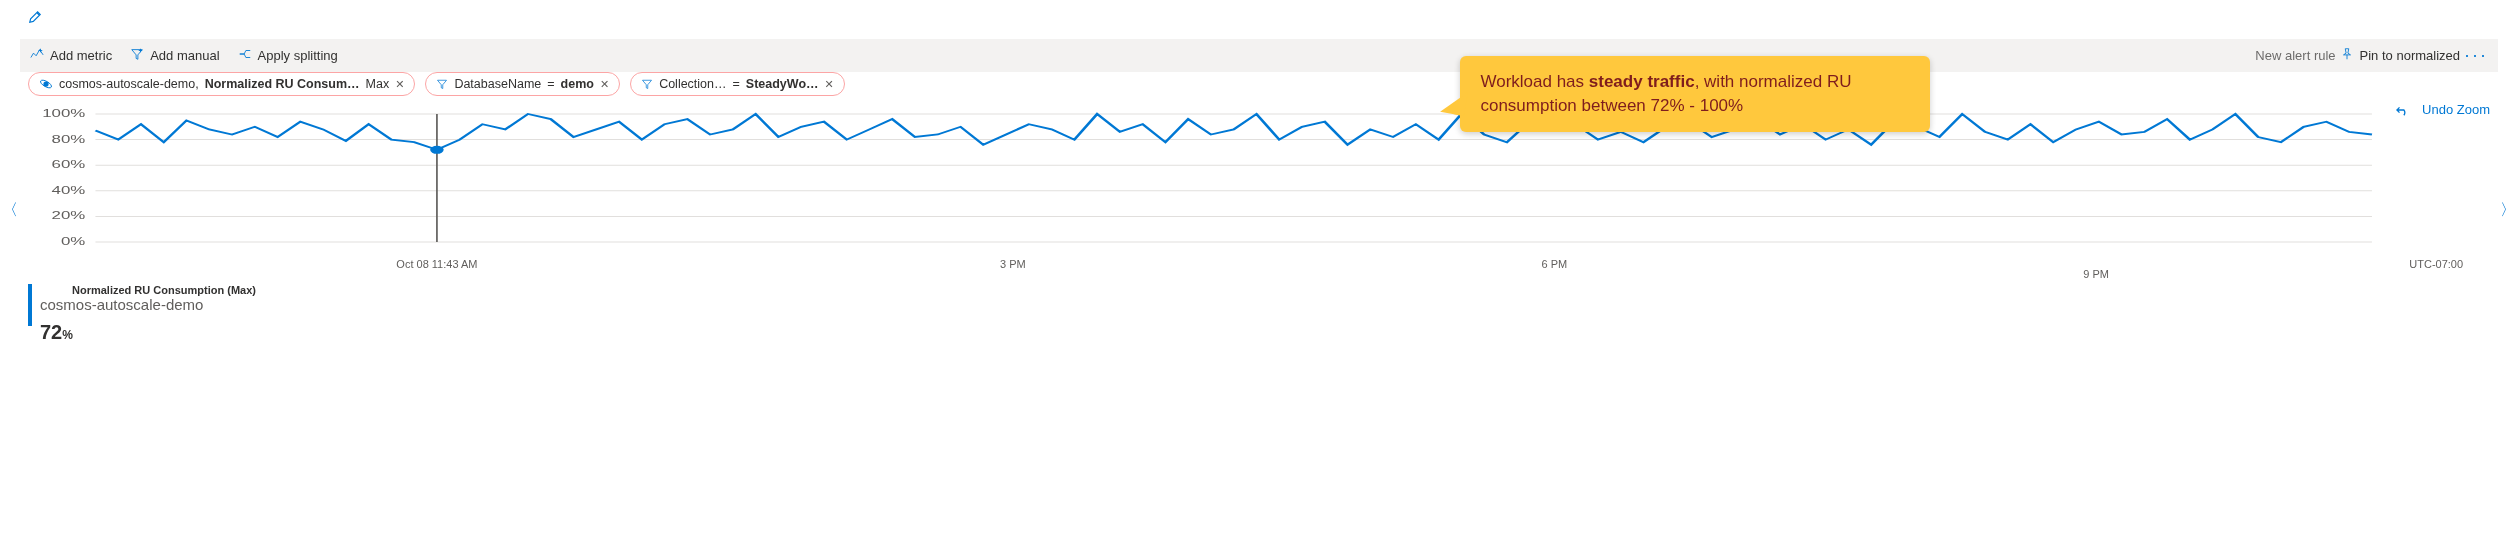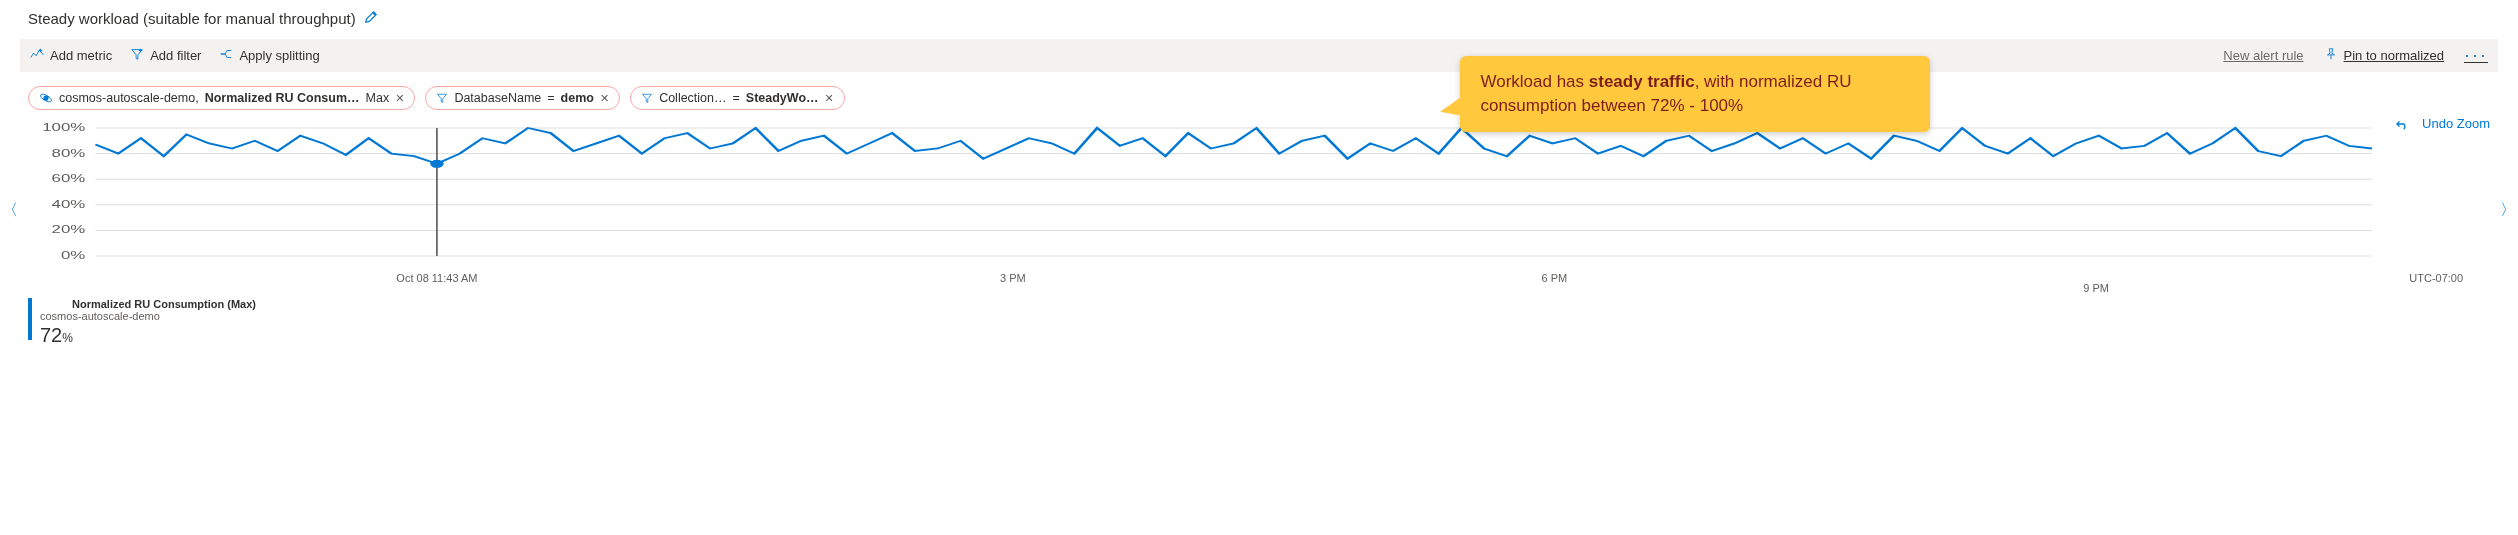--- a/index.html
+++ b/index.html
@@ -1,58 +1,57 @@
 <!DOCTYPE html>
 <html><head>
 <meta charset="utf-8">
 <style>
   * { box-sizing: border-box; margin: 0; padding: 0; }
   body { font-family: "Segoe UI", Arial, sans-serif; font-size: 13px; color: #323130; background: #fff; padding: 10px 0; }
   .outer { position: relative; padding: 0 20px; }
   .title-row { display: flex; align-items: center; gap: 8px; margin-bottom: 12px; margin-left: 8px; }
   .title { font-size: 15px; font-weight: 400; }
   .edit-icon { color: #0078d4; cursor: pointer; }
-  .toolbar { display: flex; align-items: center; background: #f3f2f1; padding: 6px 10px; margin-bottom: 14px; }
+  .toolbar { display: flex; align-items: center; background: #f3f2f1; padding: 6px 10px; }
   .toolbar-left { display: flex; gap: 18px; align-items: center; }
   .tool-item { display: flex; align-items: center; gap: 6px; cursor: pointer; color: #323130; }
   .tool-item .ico { color: #0078d4; }
-  .toolbar-right { margin-left: auto; display: flex; gap: 20px; align-items: center; text-decoration: underline; }
+  .toolbar-right { margin-left: auto; display: flex; gap: 4px; align-items: center; }
   .chips { display: flex; gap: 10px; margin-bottom: 10px; margin-left: 8px; flex-wrap: wrap; }
   .chip { display: flex; align-items: center; gap: 6px; border: 1px solid #fca5a5; border-radius: 14px; padding: 4px 10px; font-size: 12.5px; background: #fff; }
   .chip .chip-ico { color: #0078d4; display: inline-flex; }
   .chip .bold { font-weight: 600; }
   .chip .close { color: #605e5c; cursor: pointer; font-size: 11px; }
   .chart-area { position: relative; margin: 0 8px; }
   .undo { position: absolute; right: 0; top: -4px; color: #0078d4; cursor: pointer; display: flex; align-items: center; gap: 12px; font-size: 13px; }
   svg.chart { width: 100%; height: 150px; display: block; }
   .xaxis-row { position: relative; height: 18px; margin-top: 2px; font-size: 11px; color: #605e5c; }
   .xaxis-row span { position: absolute; transform: translateX(-50%); }
   .tz { position: absolute; right: 0; }
   .legend { display: flex; align-items: flex-start; gap: 8px; margin-top: 8px; margin-left: 8px; }
   .legend-bar { width: 4px; height: 42px; background: #0078d4; }
   .legend-text .l1 { font-size: 11px; font-weight: 600; padding-left: 32px; }
-  .legend-text .l2 { font-size: 11px; color: #605e5c; }
-  .legend-text .l3 { font-size: 20px; font-weight: 400; margin-top: 2px; }
+  .legend-text .l2 { font-size: 15px; color: #605e5c; }
+  .legend-text .l3 { font-size: 20px; font-weight: 700; margin-top: 8px; }
   .legend-text .l3 .pct { font-size: 12px; }
   .nav-chevron { position: absolute; top: 190px; color: #0078d4; cursor: pointer; font-size: 16px; }
   .nav-left { left: 2px; }
   .nav-right { right: 2px; }
   .callout { position: absolute; background: #ffc83d; color: #7f1d1d; padding: 14px 20px; border-radius: 6px; font-size: 17px; line-height: 1.4; max-width: 470px; box-shadow: 0 2px 6px rgba(0,0,0,.2); }
   .callout::after { content: ""; position: absolute; left: -18px; bottom: 18px; border: 12px solid transparent; border-right-color: #ffc83d; border-bottom-color: #ffc83d; transform: rotate(10deg); }
   .callout b { font-weight: 700; }
   .more { font-size: 18px; letter-spacing: 2px; color: #0078d4; cursor: pointer; }
   .cosmos-ico { width:14px; height:14px; display:inline-block; }
 </style>
 </head>
 <body>
 
 <div class="outer">
 
   <div class="title-row">
-    <span class="title">Steady workload (suitable for manual throughput)</span>
     <span class="edit-icon">
       <svg width="14" height="14" viewBox="0 0 16 16">
           <path fill="none" stroke="#0078d4" stroke-width="1.3" d="M2 14l1-4 8-8 3 3-8 8-4 1z M10 3l3 3"></path>
         </svg>
     </span>
   </div>
 
   <div class="toolbar">
     <div class="toolbar-left">
       <div class="tool-item">
@@ -60,21 +59,21 @@
               <path stroke="#0078d4" fill="none" d="M1 12l3-5 3 3 4-7 4 6"></path>
               <path stroke="#0078d4" d="M12 2v4M10 4h4"></path>
             </svg></span>
         <span>Add metric</span>
       </div>
       <div class="tool-item">
         <span class="ico"><svg width="14" height="14" viewBox="0 0 16 16">
               <path stroke="#0078d4" fill="none" d="M2 3h12l-5 6v5l-2-1V9z"></path>
               <path stroke="#0078d4" d="M12 2v4M10 4h4"></path>
             </svg></span>
-        <span>Add filter</span>
+        <span>Add manual</span>
       </div>
       <div class="tool-item">
         <span class="ico"><svg width="14" height="14" viewBox="0 0 16 16">
               <path stroke="#0078d4" fill="none" d="M2 8h5l2-4h5M2 8h5l2 4h5"></path>
             </svg></span>
         <span>Apply splitting</span>
       </div>
     </div>
     <div class="toolbar-right">
       <div class="tool-item" style="opacity:.7">

